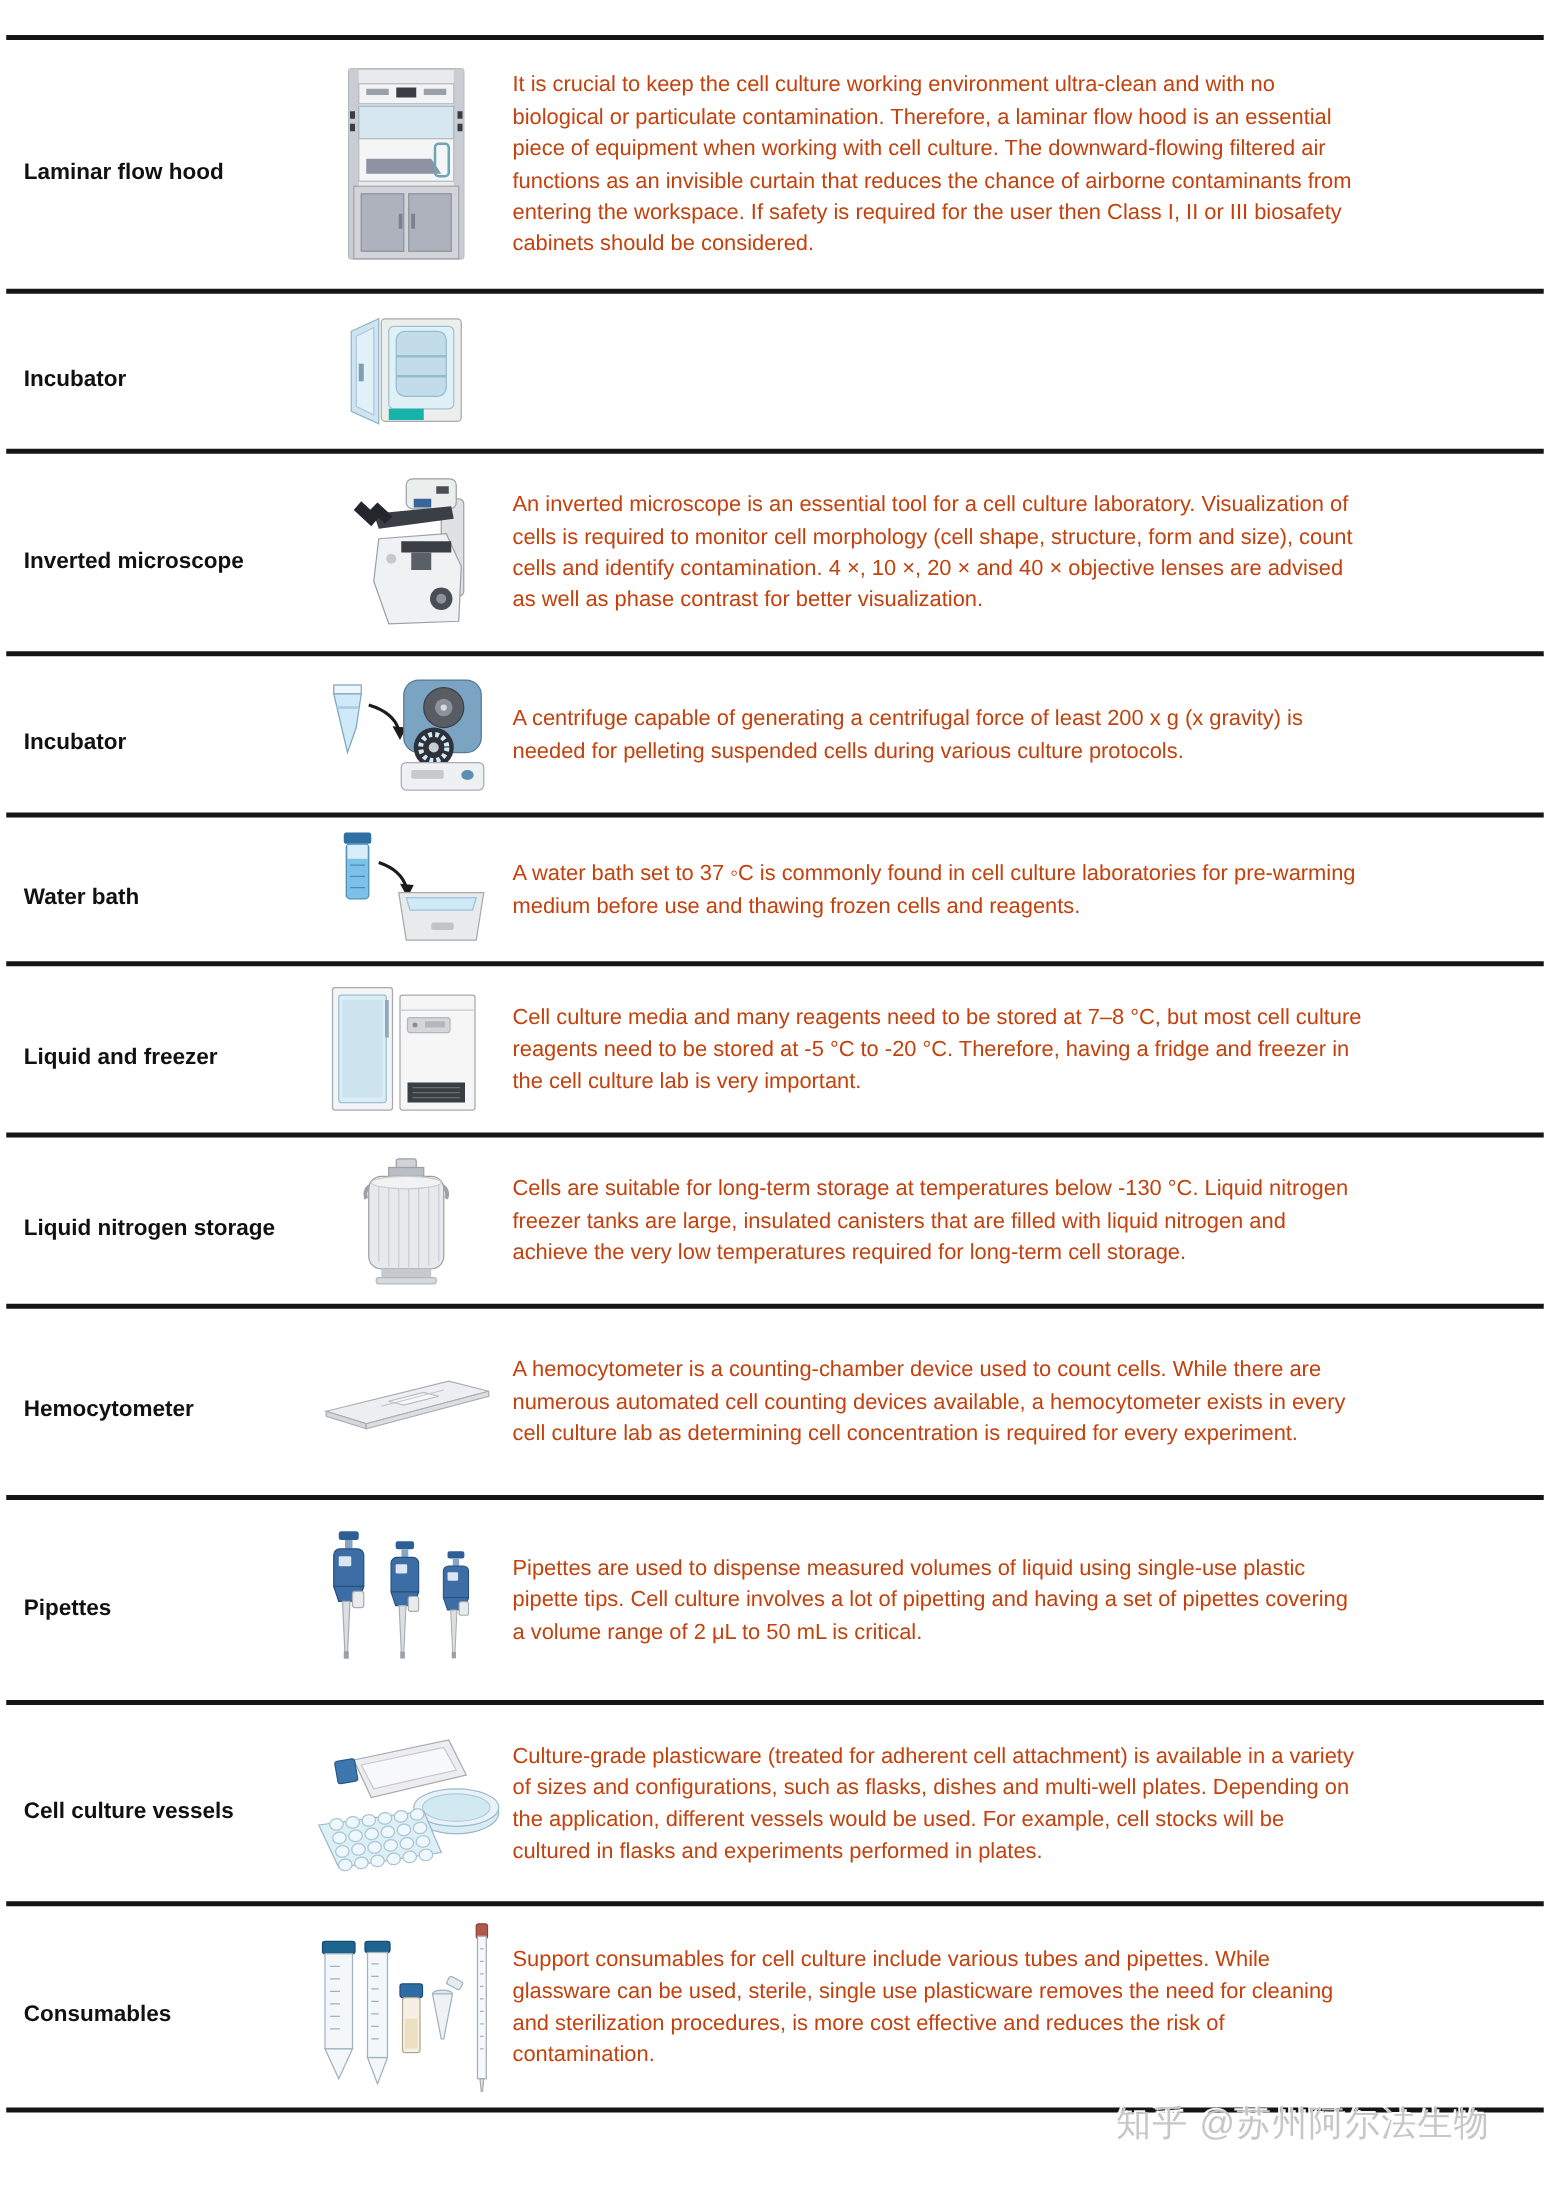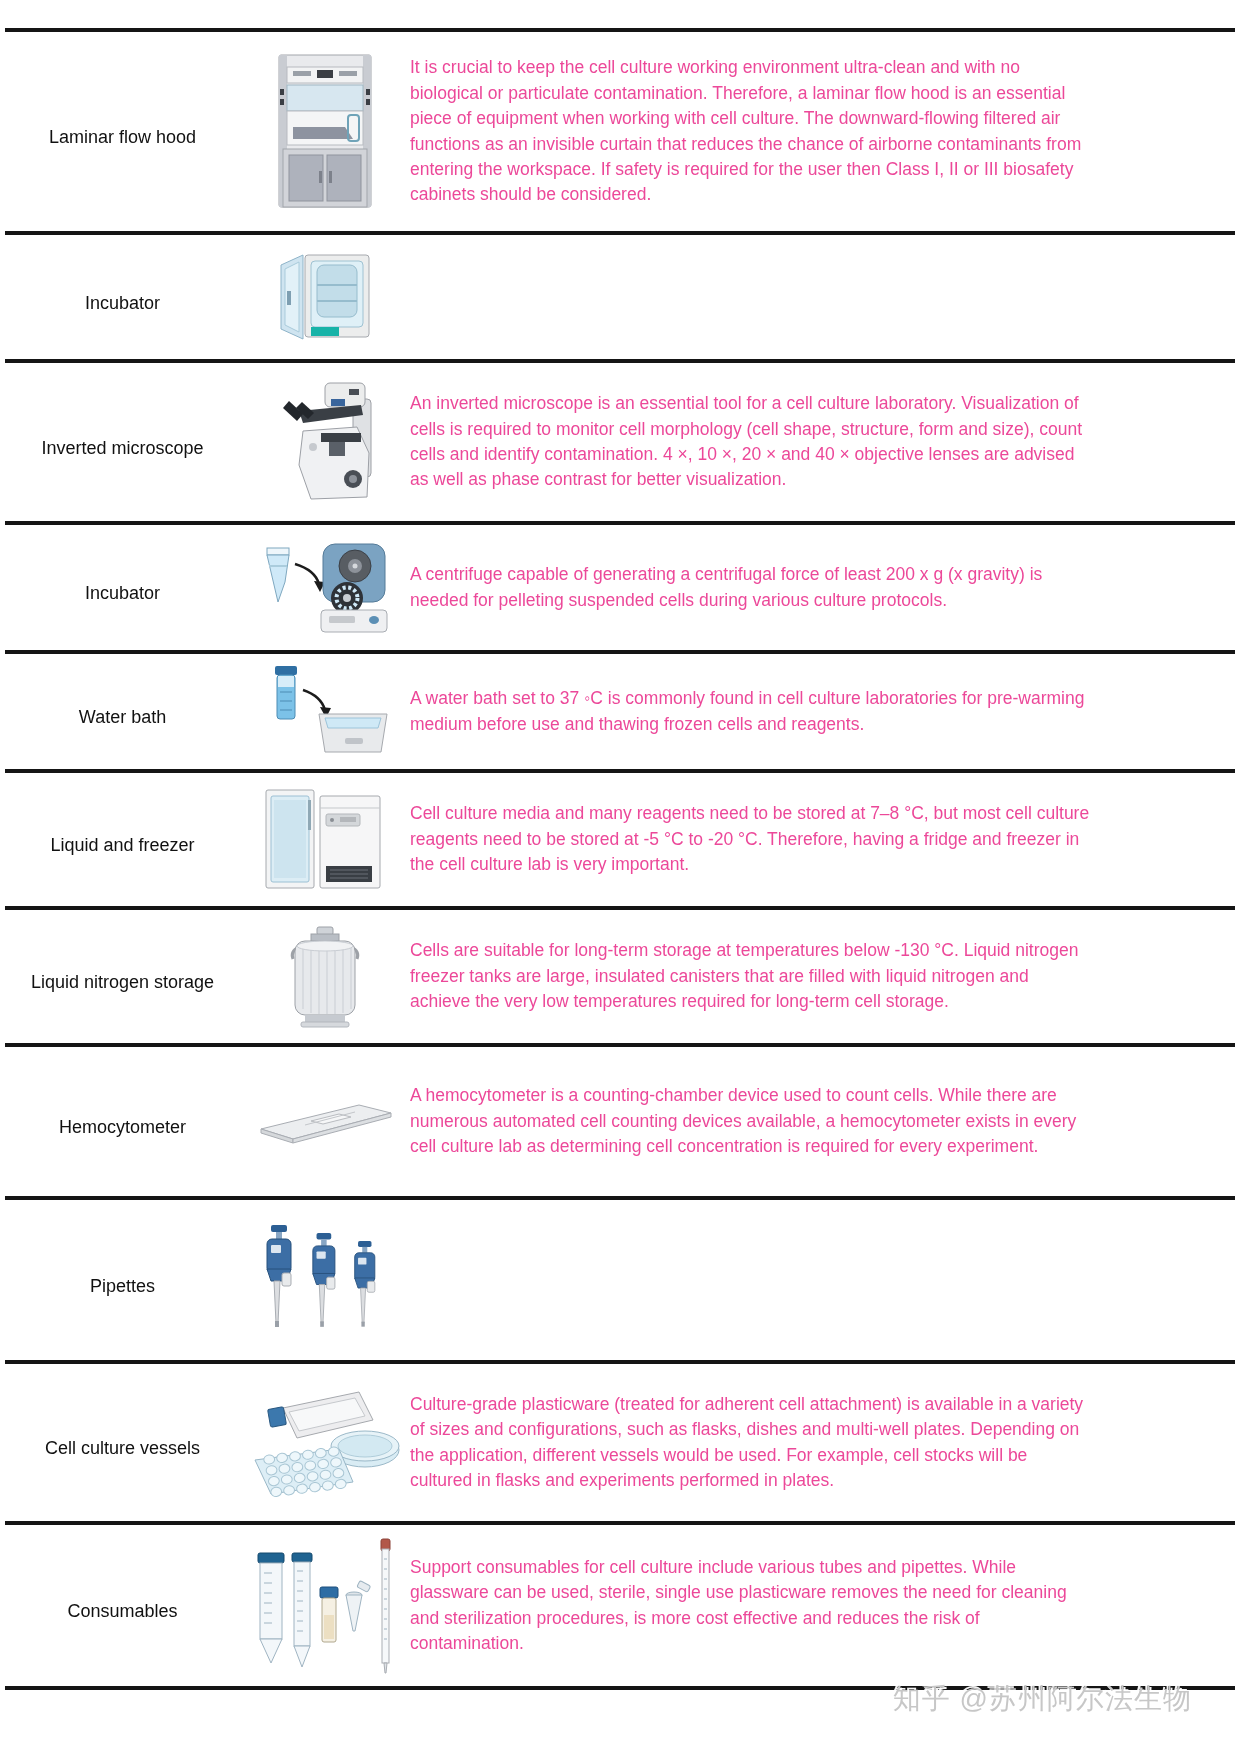--- a/index.html
+++ b/index.html
@@ -27,40 +27,40 @@
   .r6{min-height:133px}
   .r7{min-height:133px}
   .r8{min-height:149px}
   .r9{min-height:160px}
   .r10{min-height:157px}
   .r11{min-height:161px}
   .c-label{
     flex:0 0 235px;
     box-sizing:border-box;
     padding:0 14px;
-    text-align:center;
-    font-weight:normal;
+    text-align:left;
+    font-weight:bold;
     font-size:18px;
     line-height:1.45;
     color:#111;
     margin-top:12px;
   }
   .c-img{
     flex:0 0 170px;
     display:flex;
     align-items:center;
     justify-content:center;
   }
   .c-desc{
     flex:1 1 auto;
     box-sizing:border-box;
     padding:10px 145px 10px 0;
     font-size:17.5px;
     line-height:1.45;
-    color:#ec4899;
+    color:#c2410c;
   }
   .watermark{
     position:absolute;
     top:1680px;
     right:48px;
     font-size:28px;
     letter-spacing:1px;
     color:#c7c7c7;
     text-shadow:2px 2px 0 rgba(255,255,255,.95), -2px -2px 0 rgba(255,255,255,.95);
     white-space:nowrap;
@@ -253,20 +253,21 @@
               <rect x="17" y="48" width="9" height="13" rx="2" fill="#e8eaec" stroke="#a9adb3"></rect>
               <polygon points="9,56 15,56 13,98 11,98" fill="#dcdee1" stroke="#a9adb3"></polygon>
               <rect x="10" y="96" width="4" height="6" fill="#9aa0a8"></rect>
             </g>
           </defs>
           <use href="#pip" transform="translate(8,2)"></use>
           <use href="#pip" transform="translate(54,10) scale(0.92)"></use>
           <use href="#pip" transform="translate(96,18) scale(0.84)"></use>
         </svg>
       </div>
+      <div class="c-desc">Pipettes are used to dispense measured volumes of liquid using single-use plastic pipette tips. Cell culture involves a lot of pipetting and having a set of pipettes covering a volume range of 2 μL to 50 mL is critical.</div>
     </section>
 
     <section class="row r10">
       <div class="c-label">Cell culture vessels</div>
       <div class="c-img">
         <svg viewBox="0 0 156 114" width="156" height="114">
           <polygon points="36,22 112,6 126,34 50,52" fill="#ededef" stroke="#a6a9ae"></polygon>
           <polygon points="42,26 108,12 118,30 52,45" fill="#f7f8f9" stroke="#c6c9cd"></polygon>
           <rect x="22" y="22" width="16" height="18" rx="2" fill="#3c78ad" stroke="#2a5880" transform="rotate(-10 30 31)"></rect>
           <ellipse cx="118" cy="64" rx="34" ry="17" fill="#d9ecf4" stroke="#9ab8c8"></ellipse>

